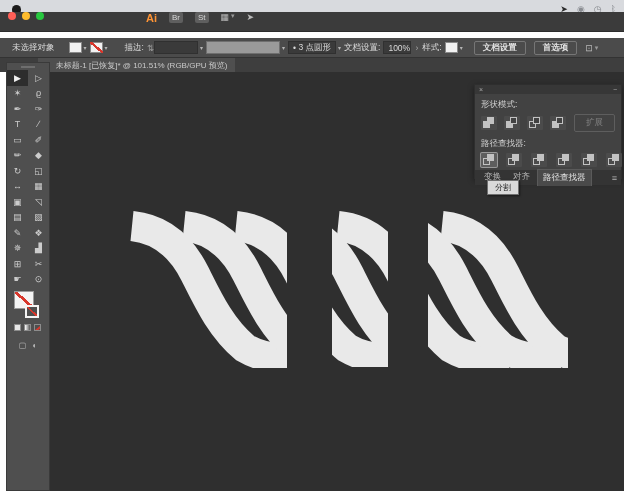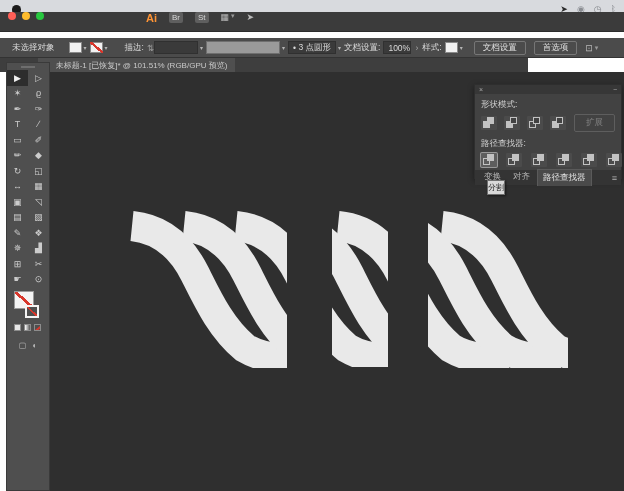--- a/index.html
+++ b/index.html
@@ -32,25 +32,25 @@
     border-bottom:1px solid #333;}
   .cb-gap{width:14px;flex:0 0 auto;}
   .swatch{width:13px;height:11px;background:#f2f2f2;border:1px solid #8a8a8a;position:relative;flex:0 0 auto;}
   .swatch.none::after{content:"";position:absolute;left:-1px;top:-1px;right:-1px;bottom:-1px;
     background:linear-gradient(to top right,transparent 44%,#d8372c 44%,#d8372c 58%,transparent 58%);}
   .chev{color:#b5b5b5;font-size:6px;margin:0 3px 0 2px;flex:0 0 auto;}
   .dark-box{background:#3a3a3a;border:1px solid #303030;height:13px;display:flex;align-items:center;
     padding:0 4px;color:#d9d9d9;flex:0 0 auto;}
   .profile-box{background:#9a9a9a;border:1px solid #6f6f6f;height:13px;width:74px;flex:0 0 auto;}
   .cb-btn{border:1px solid #767676;border-radius:2px;height:14px;display:flex;align-items:center;
-    padding:0 8px;color:#e0e0e0;flex:0 0 auto;margin-left:8px;}
+    padding:0 8px;color:#e0e0e0;flex:0 0 auto;margin-left:8px;font-weight:bold;}
   .lbl{flex:0 0 auto;white-space:nowrap;}
 
   
-  #tabbar{position:absolute;left:0;top:58px;width:528px;height:14px;background:#3e3e3e;}
+  #tabbar{position:absolute;left:0;top:58px;width:624px;height:14px;background:#3e3e3e;}
   #doctab{position:absolute;left:38px;top:0;height:14px;background:#4f4f4f;display:flex;
     align-items:center;gap:5px;padding:0 8px;font-size:8px;color:#c9c9c9;}
   #doctab .x{color:#b0b0b0;font-size:8px;}
 
   
   #canvas{position:absolute;left:50px;top:72px;width:574px;height:419px;background:#2f2f2f;}
 
   
   #toolbar{position:absolute;left:6px;top:62px;width:44px;height:429px;background:#4f4f4f;
     border:1px solid #3a3a3a;}
@@ -92,21 +92,21 @@
   .pfi .sq2{position:absolute;left:6px;top:1px;width:7px;height:7px;background:#c2c2c2;border:1px solid #c2c2c2;}
   .i-unite .sq1{background:#c2c2c2;}
   .i-minus-front .sq1{background:#c2c2c2;} .i-minus-front .sq2{background:#424242;}
   .i-intersect .sq2{background:#424242;}
   .i-exclude .sq1{background:#c2c2c2;} .i-exclude .sq2{background:#424242;}
   .pfi.hovered{background:#5e5e5e;box-shadow:0 0 0 1px #999;}
   #expand-btn{margin-left:auto;border:1px solid #5e5e5e;border-radius:2px;color:#838383;
     padding:2px 11px;}
   
   #tooltip{position:absolute;left:487px;top:180px;background:#d9d9d9;border:1px solid #6f6f6f;
-    color:#222;font-size:8px;padding:1px 0;box-shadow:1px 1px 2px rgba(0,0,0,.5);}
+    color:#222;font-size:8px;padding:1px 7px;box-shadow:1px 1px 2px rgba(0,0,0,.5);}
 </style>
 </head>
 <body>
 
 <div id="menubar">
   <span class="apple-dot"></span>
   <span id="status-icons">
       <span class="st-ic dark">➤</span>
       <span class="st-ic">◉</span>
       <span class="st-ic">◷</span>

